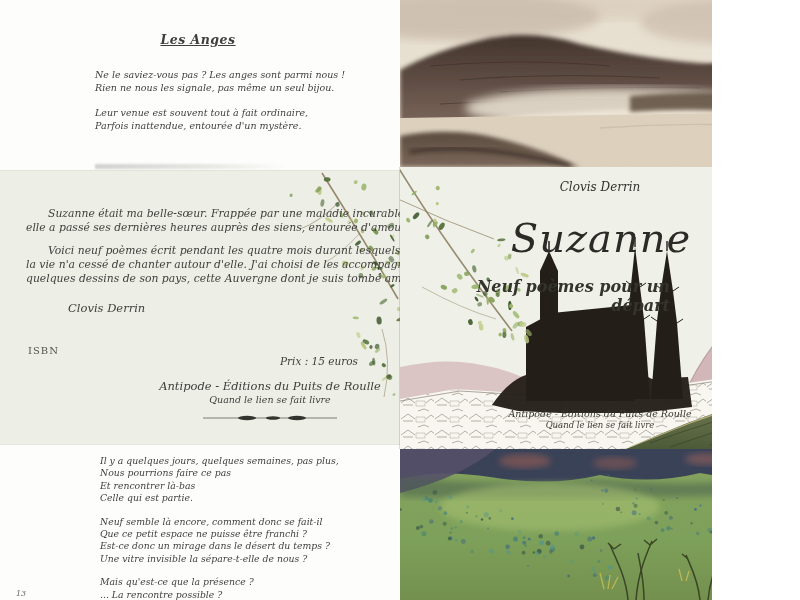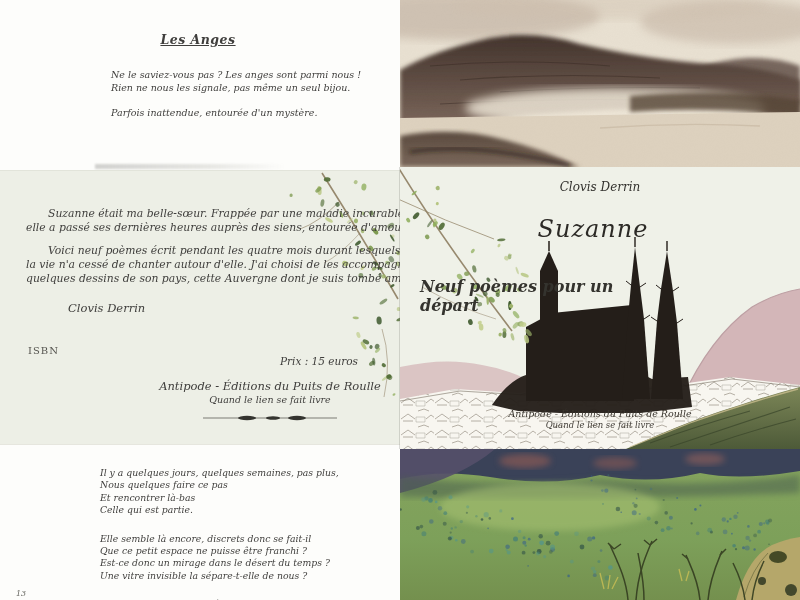--- a/index.html
+++ b/index.html
@@ -1,31 +1,31 @@
 <!DOCTYPE html>
 <html><head>
 <meta charset="utf-8">
 <style>
   html,body{margin:0;padding:0;background:#ffffff;}
   #stage{
-    position:relative;width:800px;height:600px;overflow:hidden;
+    position:relative;width:712px;height:600px;overflow:hidden;
     font-family:"DejaVu Serif","Liberation Serif",serif;
     color:#3f3e3c;background:#fdfdfb;
   }
   .abs{position:absolute;}
   .script{font-style:italic;}
   
   #page-top{left:0;top:0;width:400px;height:170px;background:#fdfdfb;}
   #page-top .ptitle{
     position:absolute;left:0;top:32px;width:396px;text-align:center;
     font-size:12.5px;font-weight:bold;text-decoration:underline;letter-spacing:.5px;
   }
   .poem{position:absolute;font-size:9.5px;line-height:13px;white-space:nowrap;}
   #page-top .poem{left:95px;top:68px;}
-  .stanza{margin:0 0 12px 16px;}
+  .stanza{margin:0 0 12px 0;}
   .faint-cut{
     position:absolute;left:95px;bottom:1px;width:190px;height:5px;
     background:linear-gradient(90deg,rgba(110,110,105,.30),rgba(130,130,120,.18) 60%,rgba(140,140,130,0));
     filter:blur(1px);
   }
   #back-cover{left:0;top:170px;width:400px;height:274px;background:#edefe6;border-top:1px solid #e2e4da;}
   #back-cover .blurb{
     position:absolute;left:26px;top:36px;width:364px;
     font-size:10.8px;line-height:14px;
   }
@@ -34,53 +34,54 @@
   .bgap{height:9px;}
   #back-author{left:68px;top:130px;font-size:11.5px;}
   #isbn{left:28px;top:174px;font-size:10px;letter-spacing:1px;color:#55544f;}
   #price{left:280px;top:184px;font-size:10.5px;}
   #back-pub{left:130px;top:208px;width:280px;text-align:center;}
   #back-pub .pubname{font-size:11.5px;}
   #back-pub .pubtag{font-size:9.5px;margin-top:1px;}
   #back-pub .flourish{margin-top:3px;}
   #page-bottom{left:0;top:444px;width:400px;height:156px;background:#fdfdfb;border-top:1px solid #e6e6de;}
   #page-bottom .poem{left:100px;top:6px;font-size:9.3px;line-height:12.4px;}
-  #page-bottom .stanza{margin:16px 0 11px 0;}
+  #page-bottom .stanza{margin:4px 0 11px 0;}
   #pagenum{left:16px;bottom:3px;width:400px;text-align:left;font-size:8px;color:#6a6a64;}
   
   #painting-top{left:400px;top:0;width:400px;height:167px;}
   #front-cover{left:400px;top:167px;width:400px;height:282px;background:#eff1e8;}
   #painting-bottom{left:400px;top:449px;width:400px;height:151px;}
   #front-cover svg.art{position:absolute;left:0;top:0;}
   #cov-author{left:0;top:13px;width:400px;text-align:center;font-size:12px;color:#33322e;}
   #cov-title{
-    left:8px;top:48px;width:370px;text-align:center;
-    font-size:24px;color:#2c2a26;letter-spacing:1px;
+    left:16px;top:48px;width:370px;text-align:center;
+    font-size:40px;color:#2c2a26;letter-spacing:1px;
   }
-  #cov-subtitle{left:20px;top:110px;width:250px;text-align:left;font-size:16px;font-weight:bold;color:#34332e;}
+  #cov-subtitle{left:20px;top:110px;width:250px;text-align:right;font-size:16px;font-weight:bold;color:#34332e;}
   #cov-pub{left:95px;top:241px;width:210px;text-align:center;font-size:9.5px;color:#3a362f;}
   #cov-tag{left:95px;top:253px;width:210px;text-align:center;font-size:8.5px;color:#44403a;}
   #back-leafart{left:0;top:0;width:400px;height:274px;pointer-events:none;}
   .seam{left:399px;top:167px;width:1px;height:282px;background:rgba(120,120,110,.25);}
 </style>
 </head>
 <body>
 
 <div id="stage">
 
   <div id="page-top" class="abs">
     <div class="ptitle script">Les Anges</div>
     <div class="poem script">
       <div class="stanza">
         <div>Ne le saviez-vous pas ? Les anges sont parmi nous !</div>
         <div>Rien ne nous les signale, pas même un seul bijou.</div>
       </div>
       <div class="stanza">
       </div>
       <div class="stanza">
+        <div>Leur venue est souvent tout à fait ordinaire,</div>
         <div>Parfois inattendue, entourée d'un mystère.</div>
       </div>
     </div>
     <div class="faint-cut"></div>
   </div>
 
   <div id="back-cover" class="abs">
     <svg id="back-leafart" class="abs" width="400" height="274" viewBox="0 0 400 274">
       <path d="M322,2 Q360,62 398,128" stroke="#8d7d60" stroke-width="1.6" fill="none" opacity=".9"></path>
       <path d="M340,30 Q318,52 300,58" stroke="#8d7d60" stroke-width=".9" fill="none" opacity=".7"></path>
@@ -176,26 +177,26 @@
           <ellipse cx="102" cy="5" rx="9" ry="2.2" fill="#34342f"></ellipse>
         </svg>
       </div>
     </div>
   </div>
 
   <div id="page-bottom" class="abs">
     <div class="poem script">
       <div class="stanza">
         <div>Il y a quelques jours, quelques semaines, pas plus,</div>
-        <div>Nous quelques faire ce pas</div>
+        <div>Nous pourrions faire ce pas</div>
         <div>Et rencontrer là-bas</div>
         <div>Celle qui est partie.</div>
       </div>
       <div class="stanza">
-        <div>Elle semble là encore, discrets donc se fait-il</div>
+        <div>Neuf semble là encore, comment donc se fait-il</div>
         <div>Que ce petit espace ne puisse être franchi ?</div>
         <div>Est-ce donc un mirage dans le désert du temps ?</div>
         <div>Une vitre invisible la sépare-t-elle de nous ?</div>
       </div>
       <div class="stanza">
         <div>Mais qu'est-ce que la présence ?</div>
         <div>... La rencontre possible ?</div>
       </div>
     </div>
     <div id="pagenum" class="abs script">13</div>

